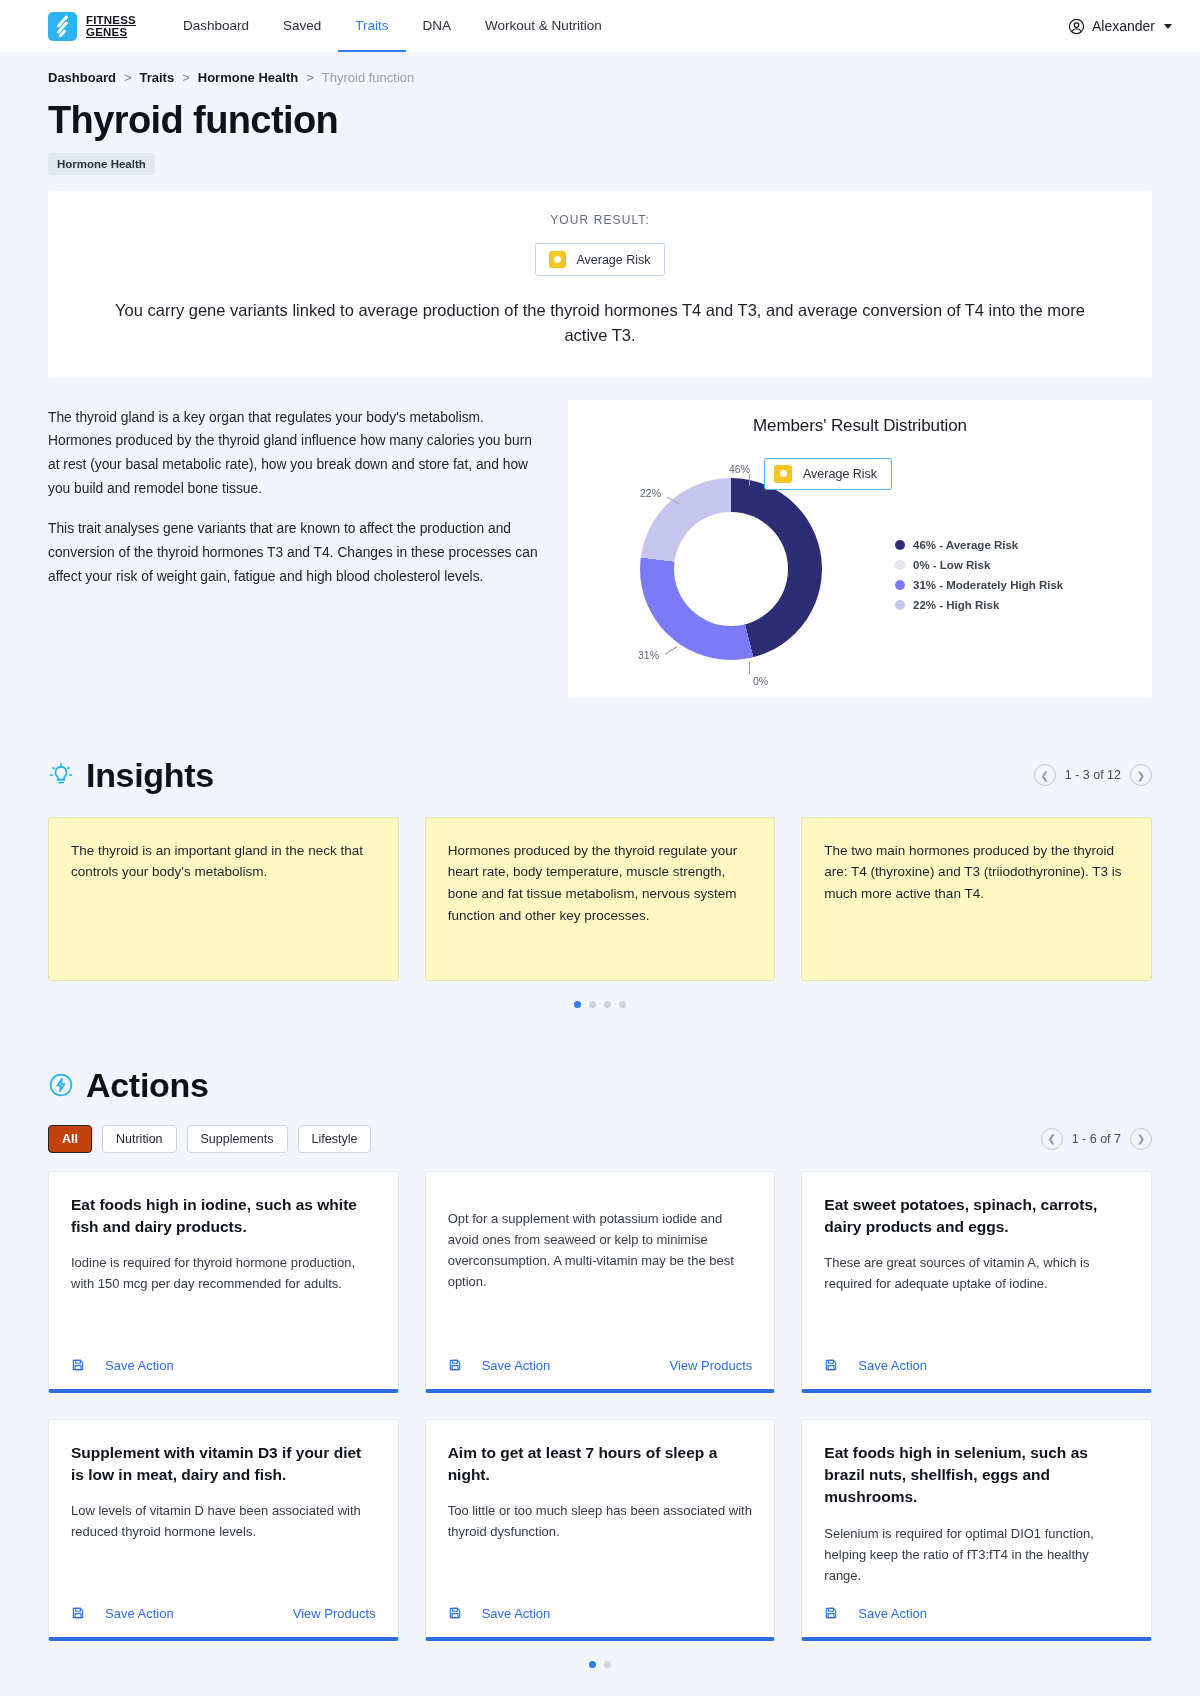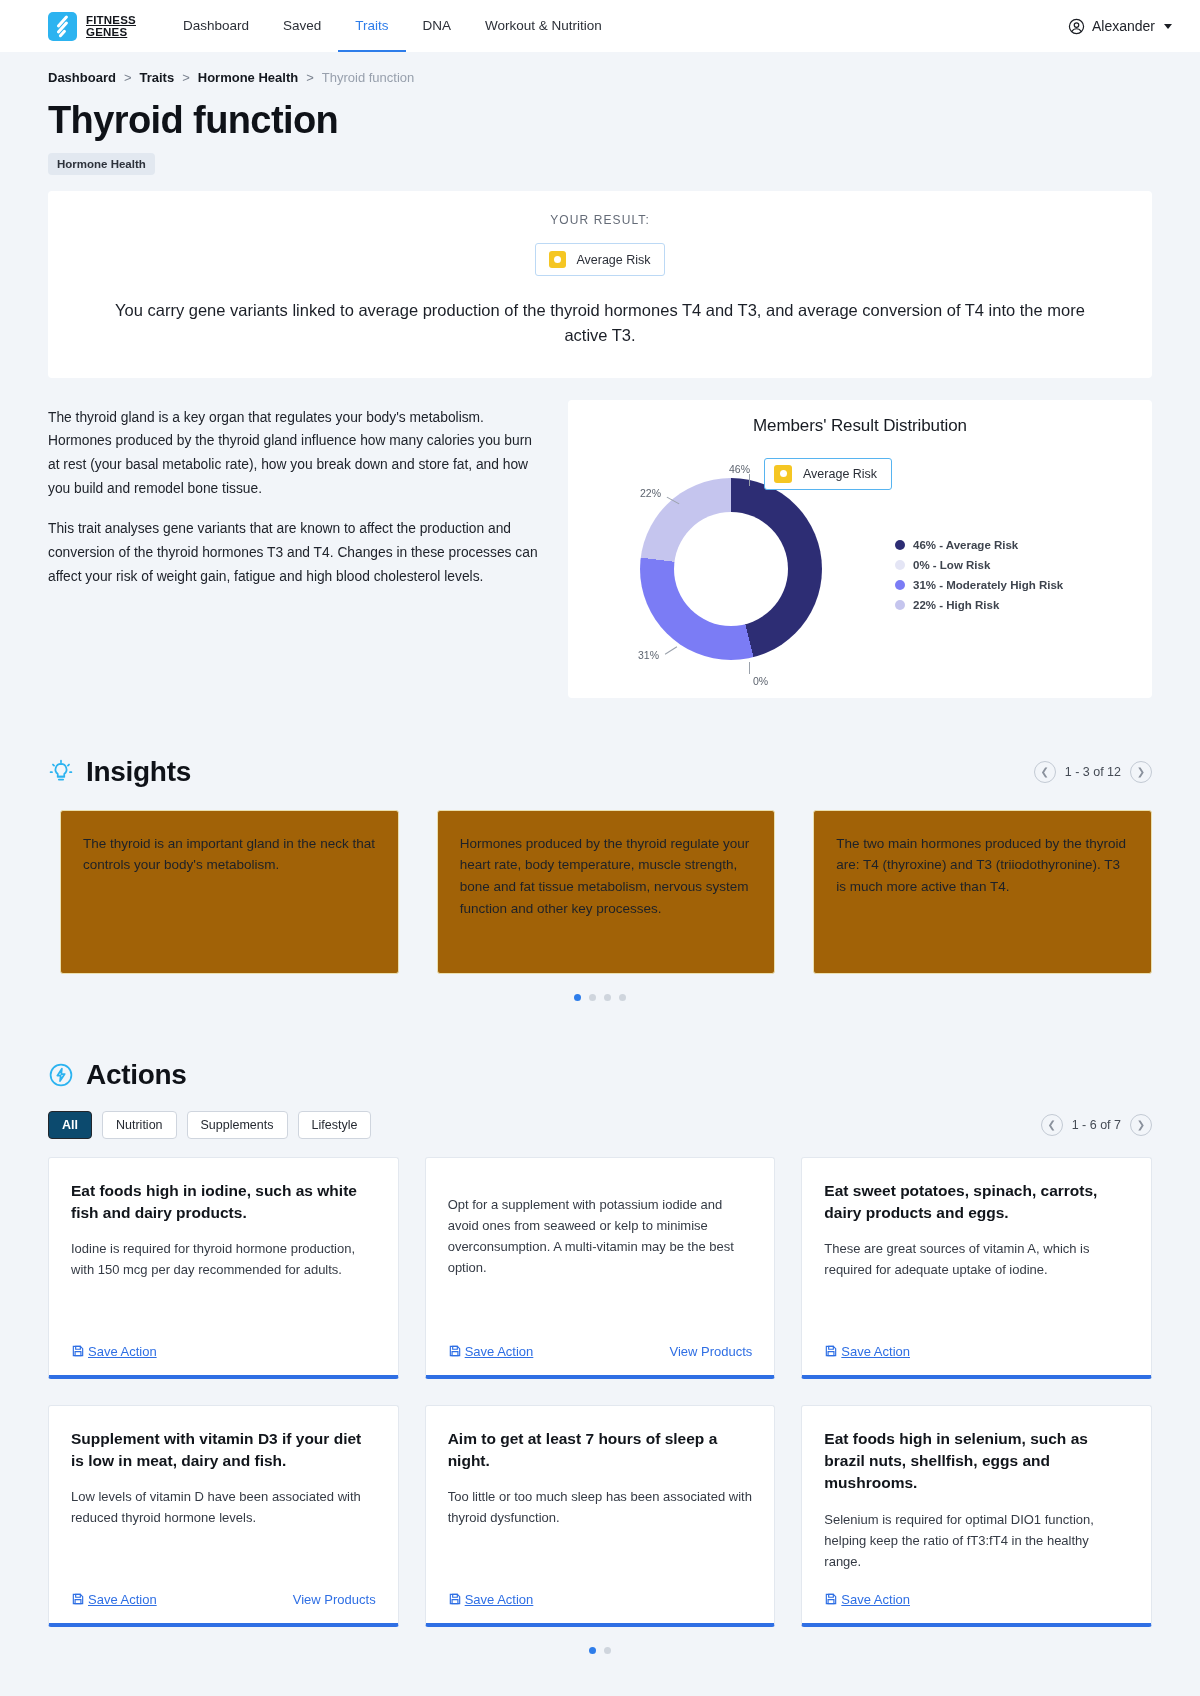--- a/index.html
+++ b/index.html
@@ -119,65 +119,65 @@
   .chart-pill span { font-size: 12.5px; color: #2a2e37; }
 
   .legend { position: absolute; left: 327px; top: 135px; }
   .legend-row { display: flex; align-items: center; gap: 8px; height: 20px; }
   .legend-dot { width: 10px; height: 10px; border-radius: 50%; flex: 0 0 auto; }
   .legend-row span { font-size: 11.5px; color: #3e444e; white-space: nowrap; font-weight: bold; }
 
   
   .sec-head { display: flex; align-items: center; margin-top: 58px; }
   .sec-ic { width: 26px; height: 26px; margin-right: 12px; flex: 0 0 auto; }
-  .sec-title { font-size: 28px; font-weight: 800; letter-spacing: -.3px; color: #0f1218; text-align: right; }
+  .sec-title { font-size: 34px; font-weight: 800; letter-spacing: -.3px; color: #0f1218; text-align: right; }
   .pager { margin-left: auto; display: flex; align-items: center; gap: 9px; }
   .pg-btn {
     width: 22px; height: 22px; border-radius: 50%; border: 1px solid #c3cad4;
     display: flex; align-items: center; justify-content: center;
     font-size: 10px; color: #8a919c; cursor: pointer; background: #fff0;
   }
   .pg-text { font-size: 12.5px; color: #454b55; }
 
   
   .cards3 { display: grid; grid-template-columns: repeat(3, 1fr); gap: 26px; margin-top: 22px; }
   .insight {
-    background: #a16207; border: 1px solid #eadfae; border-radius: 3px;
-    padding: 22px 22px 20px; min-height: 164px; margin-left: 12px;
+    background: #fef9c3; border: 1px solid #eadfae; border-radius: 3px;
+    padding: 22px 22px 20px; min-height: 164px;
   }
   .insight p { font-size: 13.5px; line-height: 1.62; color: #1d2128; }
 
   .dots { display: flex; justify-content: center; gap: 8px; margin-top: 20px; }
   .dot { width: 7px; height: 7px; border-radius: 50%; background: #cfd5dd; cursor: pointer; }
   .dot.on { background: #2e7dea; }
 
   
   .filters { display: flex; gap: 10px; margin-top: 20px; align-items: center; }
   .chip {
     border: 1px solid #cfd5de; background: #fff; border-radius: 4px;
     padding: 6px 13px; font-size: 12.5px; color: #262a32; cursor: pointer;
   }
-  .chip.on { background: #0c4a6e; color: #fff; border-color: #22262c; font-weight: 600; }
+  .chip.on { background: #c2410c; color: #fff; border-color: #22262c; font-weight: 600; }
   .filters .pager { margin-left: auto; }
 
   
   .act {
     background: #fff; border: 1px solid #e3e8ef; border-bottom: 4px solid #2f6fe4;
     border-radius: 3px; padding: 22px 22px 0; display: flex; flex-direction: column;
     min-height: 222px;
   }
   .act h3 { font-size: 15.5px; line-height: 1.45; font-weight: 700; color: #11151b; }
   .act p { font-size: 13px; line-height: 1.62; color: #353b45; margin-top: 14px; }
   .act-foot {
     margin-top: auto; display: flex; align-items: center; justify-content: space-between;
     padding: 18px 0 16px;
   }
   .save-link {
-    display: inline-flex; align-items: center; gap: 3px;
-    color: #2f6fe4; font-size: 13px; cursor: pointer; text-decoration: underline;
+    display: inline-flex; align-items: center; gap: 20px;
+    color: #2f6fe4; font-size: 13px; cursor: pointer;
   }
   .view-products { color: #2f6fe4; font-size: 13px; cursor: pointer; }
   .grid-acts { display: grid; grid-template-columns: repeat(3, 1fr); gap: 26px; margin-top: 18px; }
   .pad-bottom { height: 40px; }
 </style>
 </head>
 <body>
 
 <div class="topbar">
   <div class="brand">

